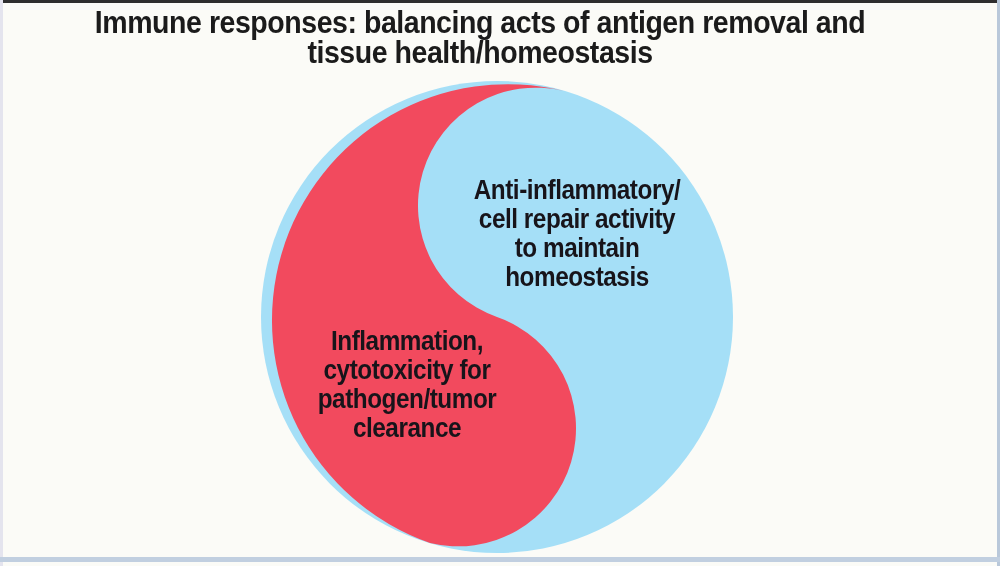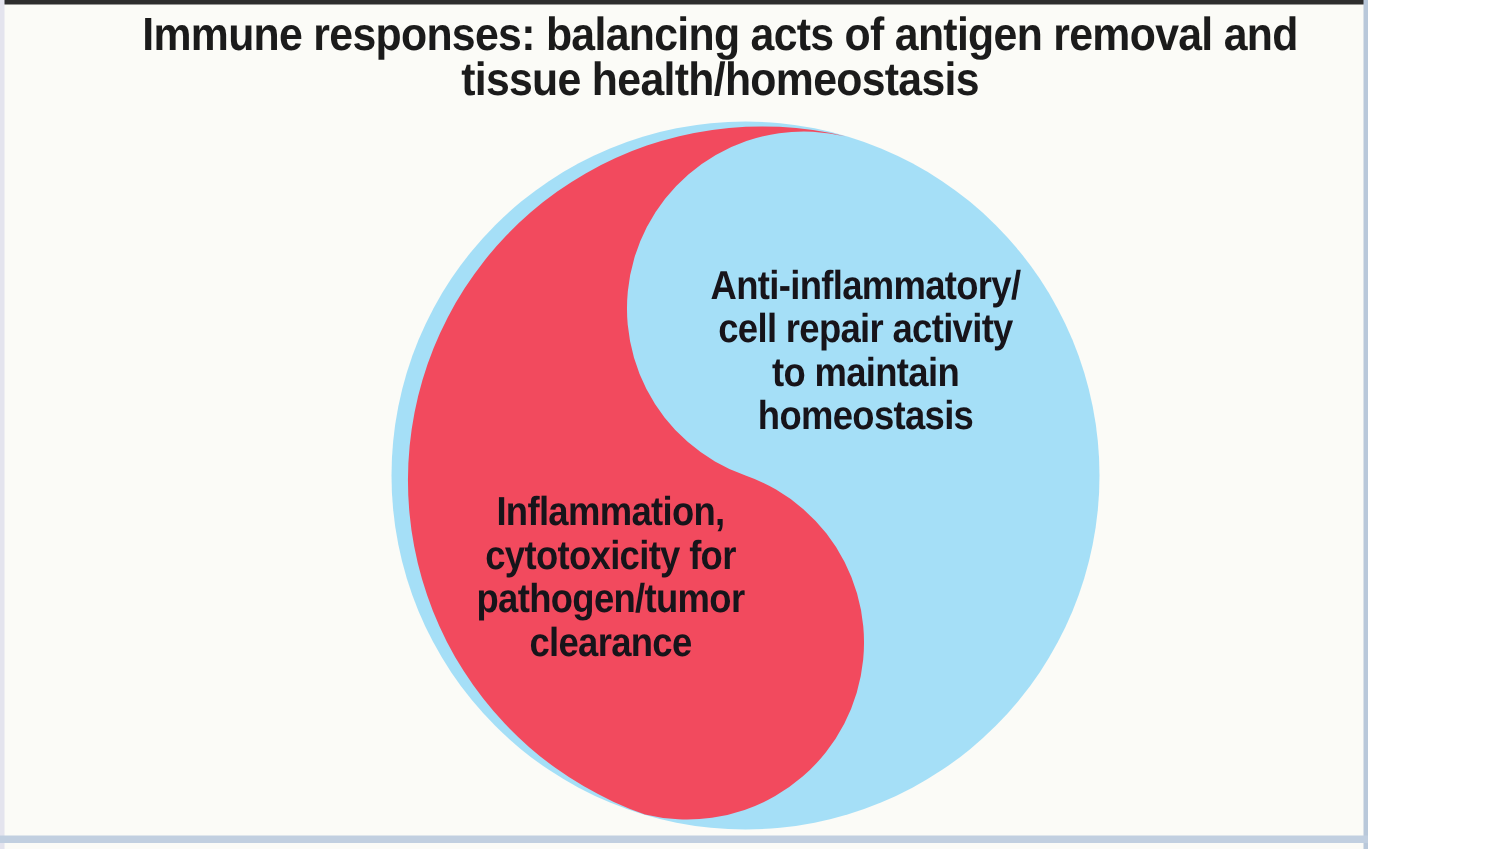--- a/index.html
+++ b/index.html
@@ -3,21 +3,21 @@
 <meta charset="utf-8">
 <style>
   html, body {
     margin: 0;
     padding: 0;
     background: #ffffff;
     font-family: "Liberation Sans", sans-serif;
   }
   .slide {
     position: relative;
-    width: 912px;
+    width: 1000px;
     height: 566px;
     background: #fbfbf7;
     overflow: hidden;
   }
   .frame-top {
     position: absolute;
     top: 0; left: 0;
     width: 100%; height: 3px;
     background: #2e2e2e;
   }

